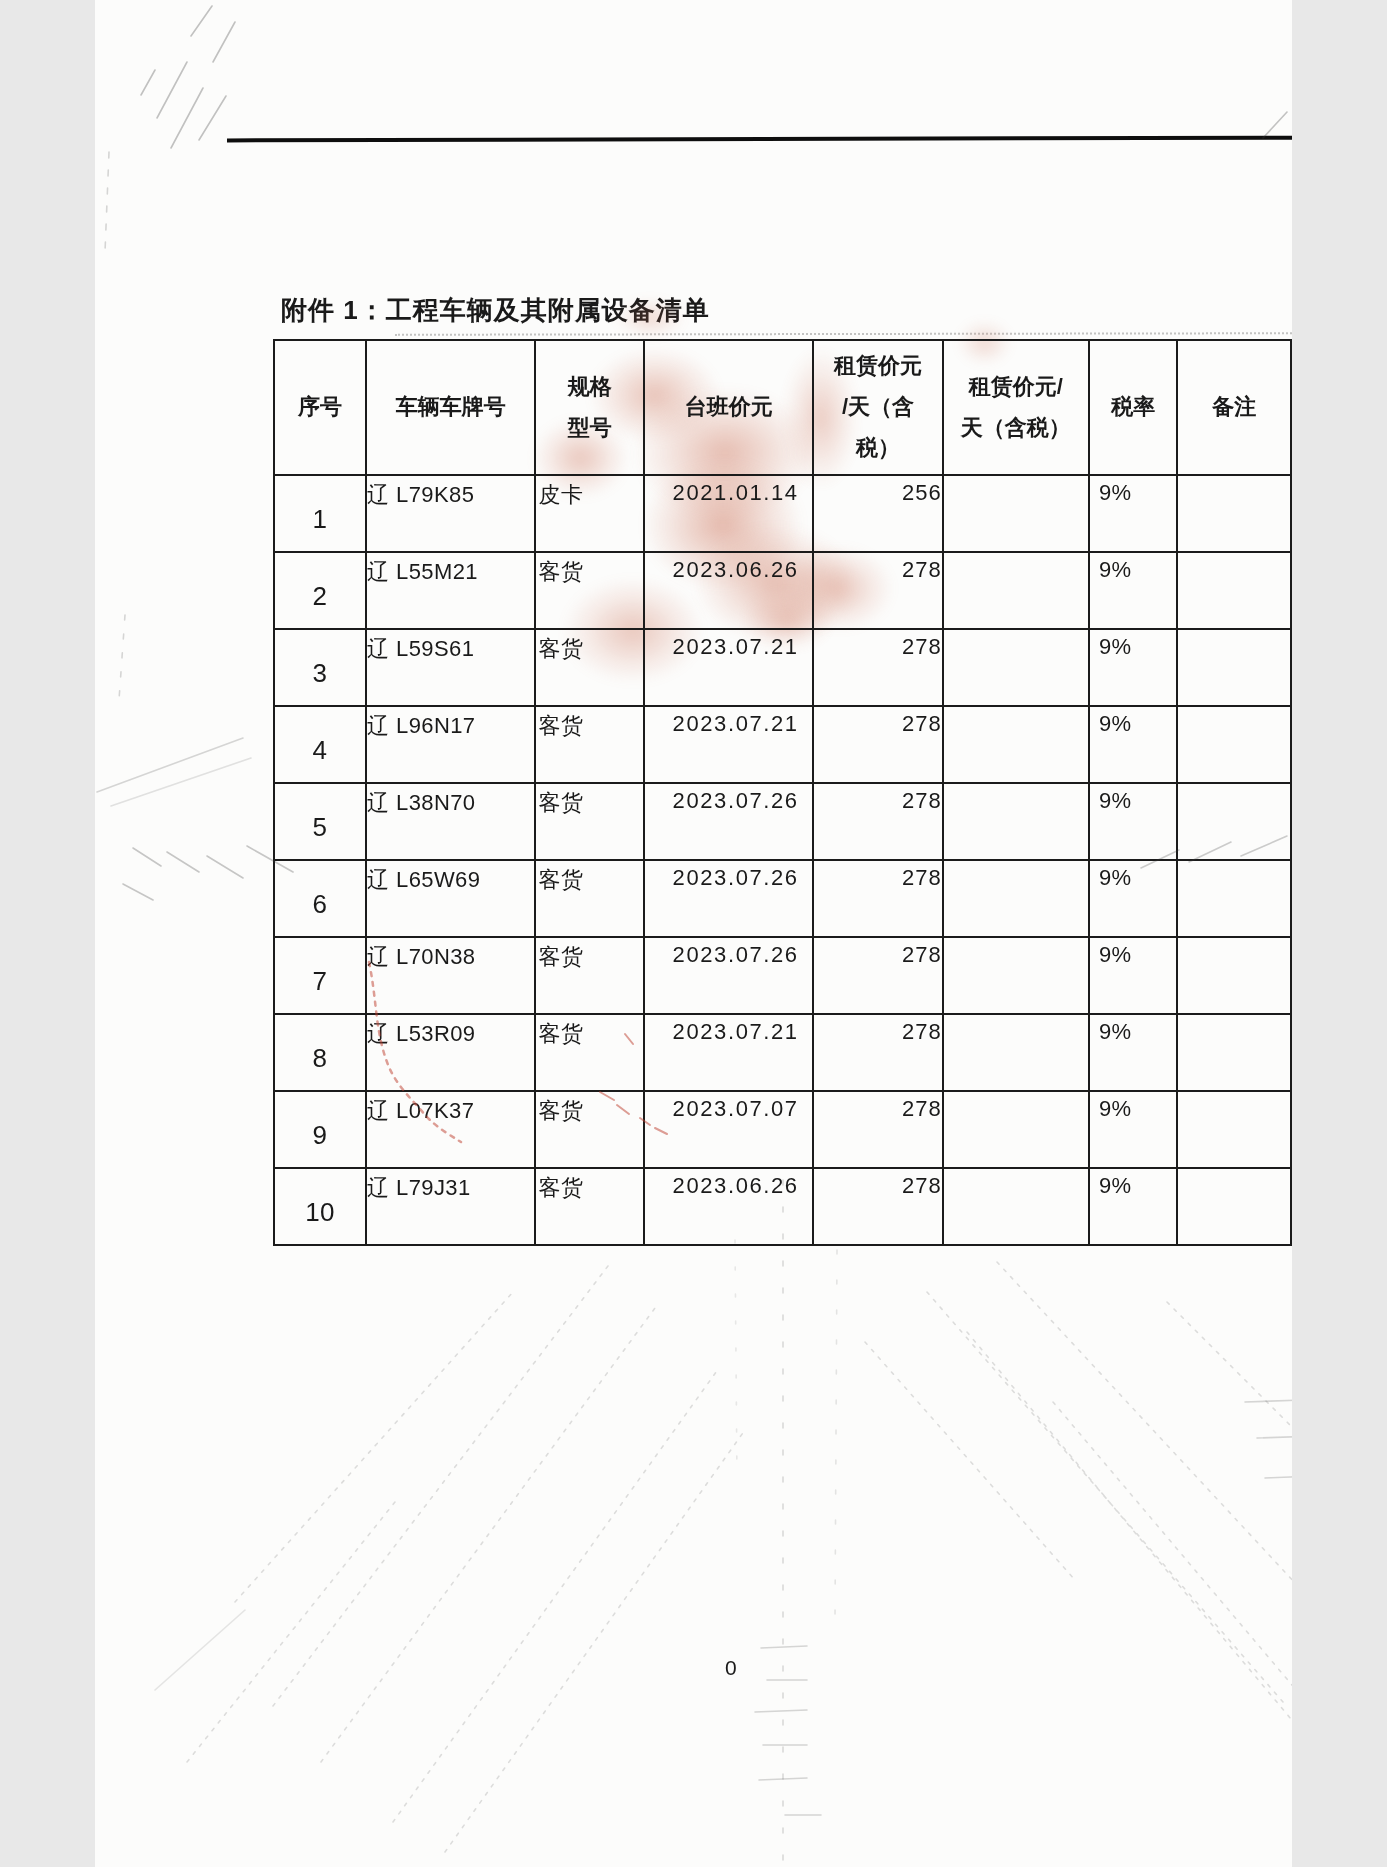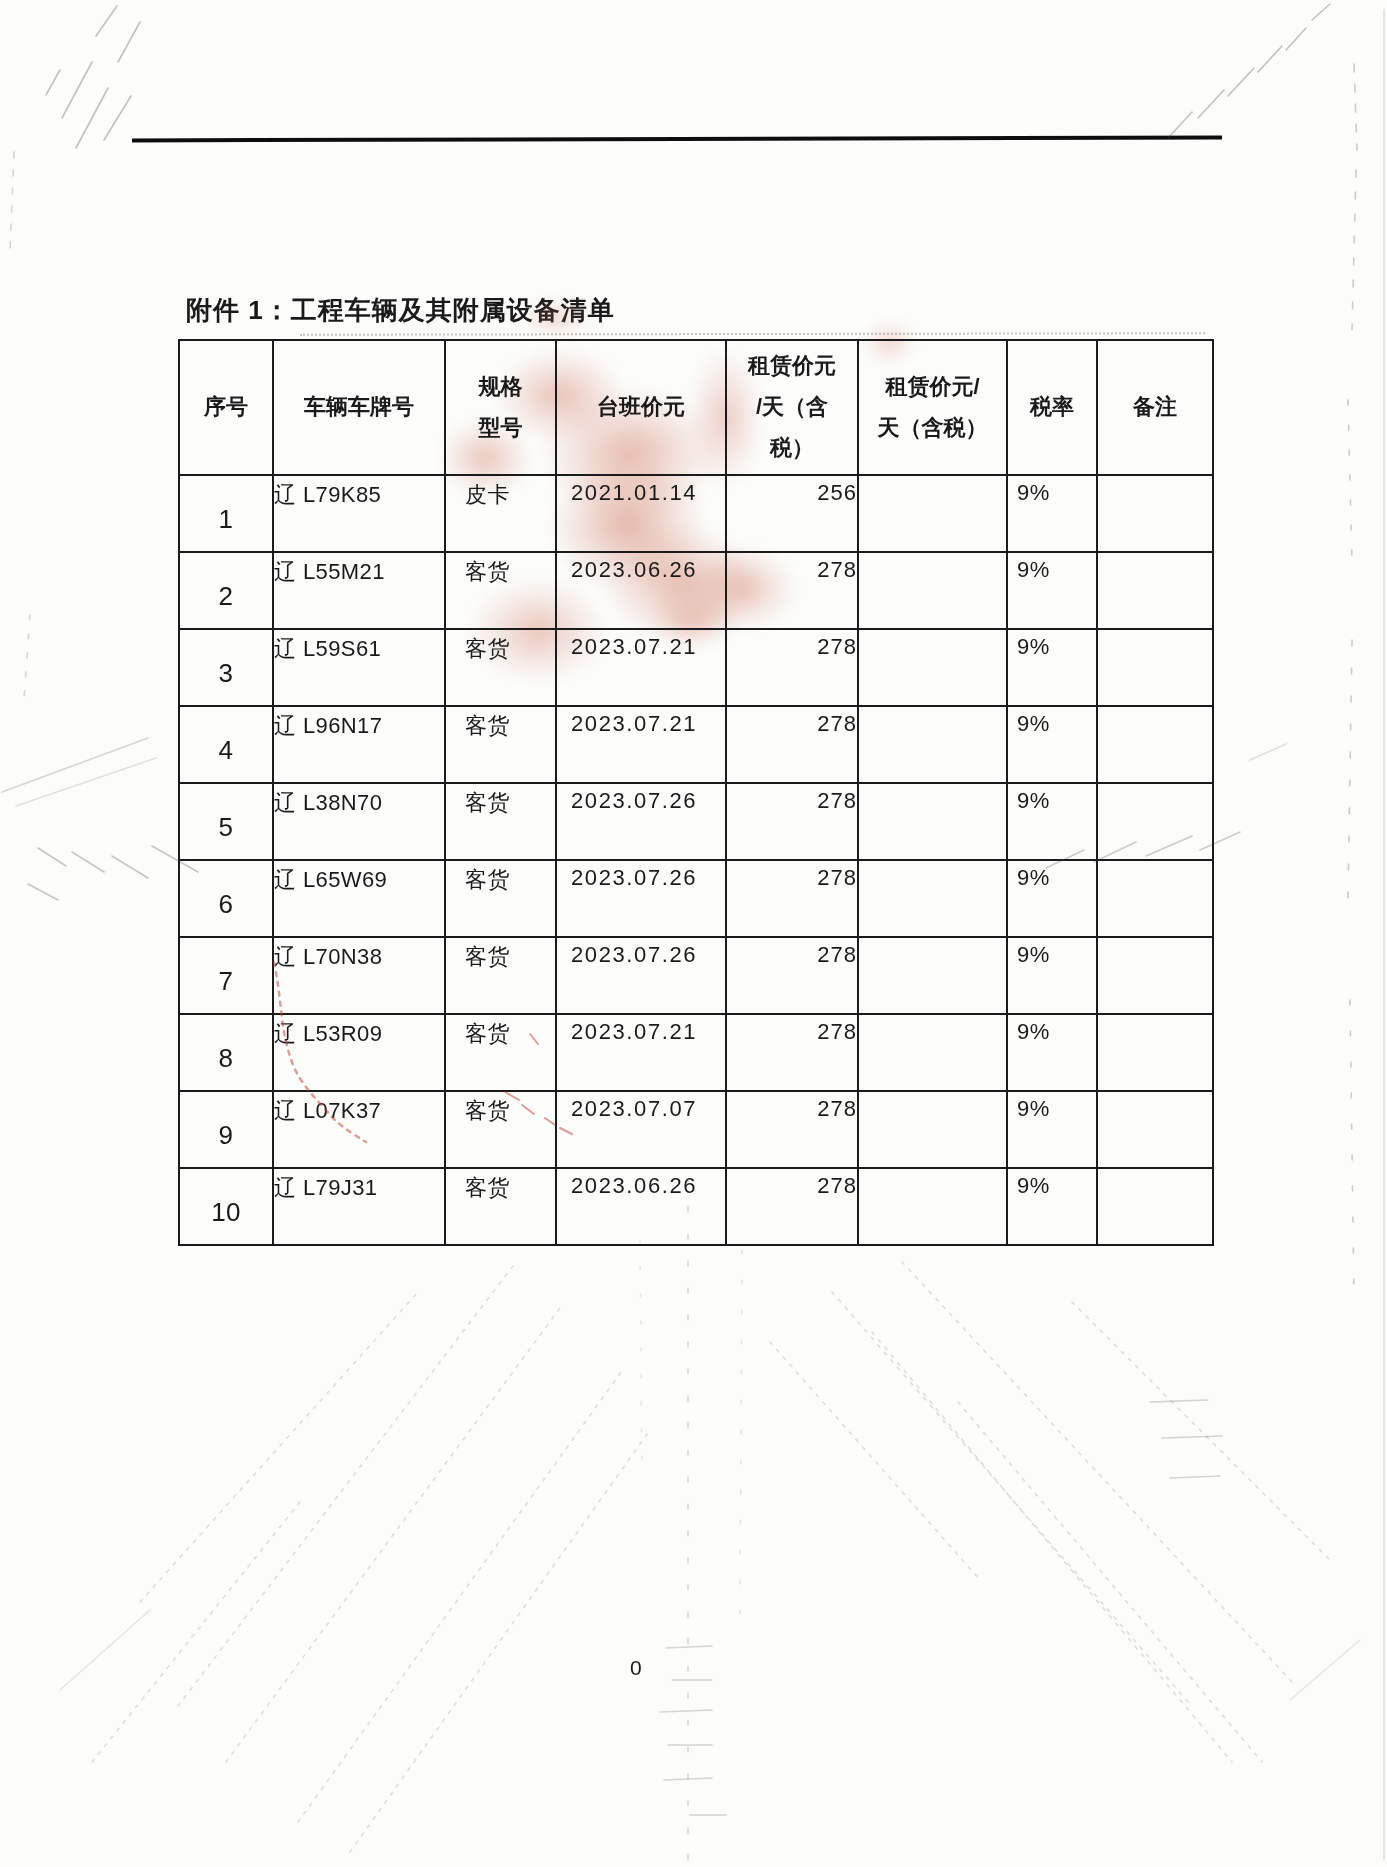--- a/index.html
+++ b/index.html
@@ -1,37 +1,37 @@
 <!DOCTYPE html>
 <html><head>
 <meta charset="utf-8">
 <style>
   html,body{margin:0;padding:0;background:#e8e8e8;}
   .page{
-    position:relative;width:1387px;height:1867px;margin:0 auto;
+    position:relative;width:1197px;height:1867px;margin:0 auto;
     background:#fcfcfb;overflow:hidden;color:#1a1a1a;
     font-family:"Liberation Sans", sans-serif;
   }
   .top-rule{position:absolute;left:132px;top:137px;width:1090px;height:4px;
     background:#0e0e0e;transform:rotate(-0.15deg);}
   .doc-title{position:absolute;left:186px;top:293px;font-size:26px;font-weight:800;
     letter-spacing:1px;white-space:nowrap;}
   .pre-table-noise{position:absolute;left:300px;top:333px;width:905px;height:0;
     border-top:2px dotted rgba(90,90,90,.35);transform:rotate(-0.1deg);}
   .veh-table{position:absolute;left:178px;top:339px;border-collapse:collapse;
     table-layout:fixed;}
   .veh-table th,.veh-table td{border:2px solid #1b1b1b;overflow:hidden;}
   .veh-table th{height:133px;font-size:22px;font-weight:700;text-align:center;
     vertical-align:middle;white-space:pre-line;line-height:1.85;padding:0 4px;}
   .veh-table td{height:63px;font-size:22px;vertical-align:top;padding:4px 0 0 0;
     letter-spacing:.4px;}
   td.c-no{text-align:center;vertical-align:middle;font-size:26px;padding-top:12px;}
   td.c-plate{}
-  td.c-model{padding-left:19px;}
-  td.c-date{padding-left:14px;letter-spacing:1.6px;}
+  td.c-model{padding-left:2px;}
+  td.c-date{padding-left:14px;letter-spacing:1.6px;text-align:center;}
   td.c-rent{padding-left:12px;letter-spacing:1px;text-align:right;}
   td.c-tax{padding-left:9px;}
   .page-number{position:absolute;left:630px;top:1656px;font-size:21px;
     letter-spacing:.5px;}
   .stamp{position:absolute;border-radius:50%;filter:blur(6px);
     background:radial-gradient(ellipse at center, rgba(203,112,86,.75) 0%,
     rgba(203,112,86,.25) 45%, rgba(203,112,86,0) 72%);}
   .artifacts{position:absolute;left:0;top:0;pointer-events:none;}
 </style>
 </head>

